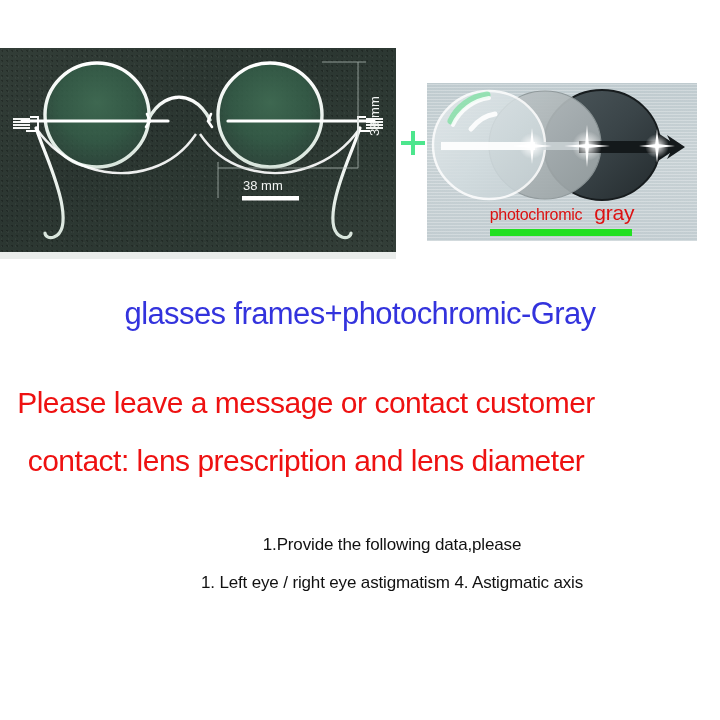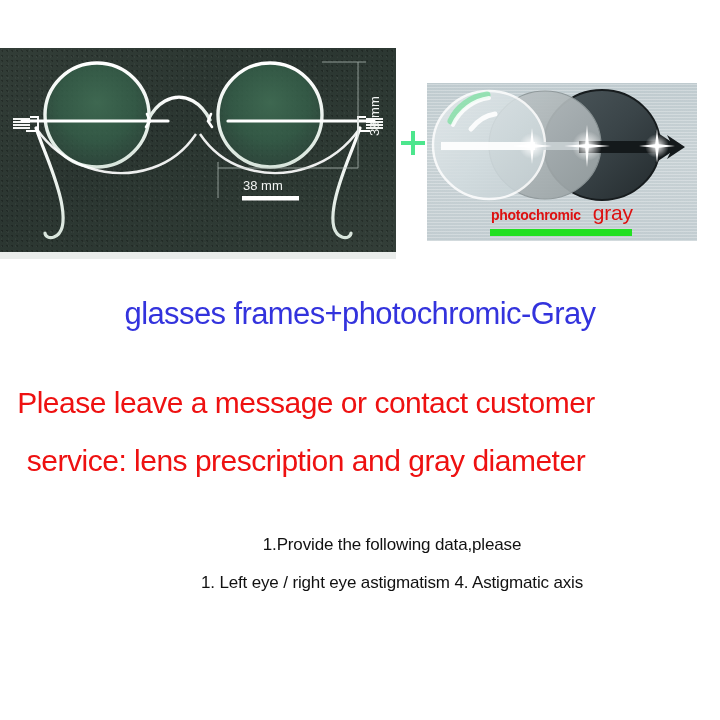--- a/index.html
+++ b/index.html
@@ -95,22 +95,22 @@
   #lens-caption {
     position: absolute;
     left: 0;
     top: 118px;
     width: 270px;
     text-align: center;
     white-space: nowrap;
   }
   #lens-caption-main {
     color: #dd1111;
-    font-weight: bold;
-    font-size: 14px;
+    font-weight: normal;
+    font-size: 16px;
     letter-spacing: -0.3px;
   }
   #lens-caption-sub {
     color: #dd1111;
     font-weight: normal;
     font-size: 21px;
     letter-spacing: -0.2px;
     margin-left: 12px;
   }
   #lens-underline {
@@ -304,19 +304,19 @@
       <span id="lens-caption-main">photochromic</span><span id="lens-caption-sub">gray</span>
     </div>
     <div id="lens-underline"></div>
   </div>
 </div>
 
 <div id="headline-blue">glasses frames+photochromic-Gray</div>
 
 <div id="notice-red">
   <div class="notice-red-line">Please leave a message or contact customer</div>
-  <div class="notice-red-line">service: lens prescription and gray diameter</div>
+  <div class="notice-red-line">contact: lens prescription and lens diameter</div>
 </div>
 
 <div id="details-black">
   <div class="detail-line">1.Provide the following data,please</div>
   <div class="detail-line">1. Left eye / right eye astigmatism    4. Astigmatic axis</div>
 </div>
 
 </body></html>

